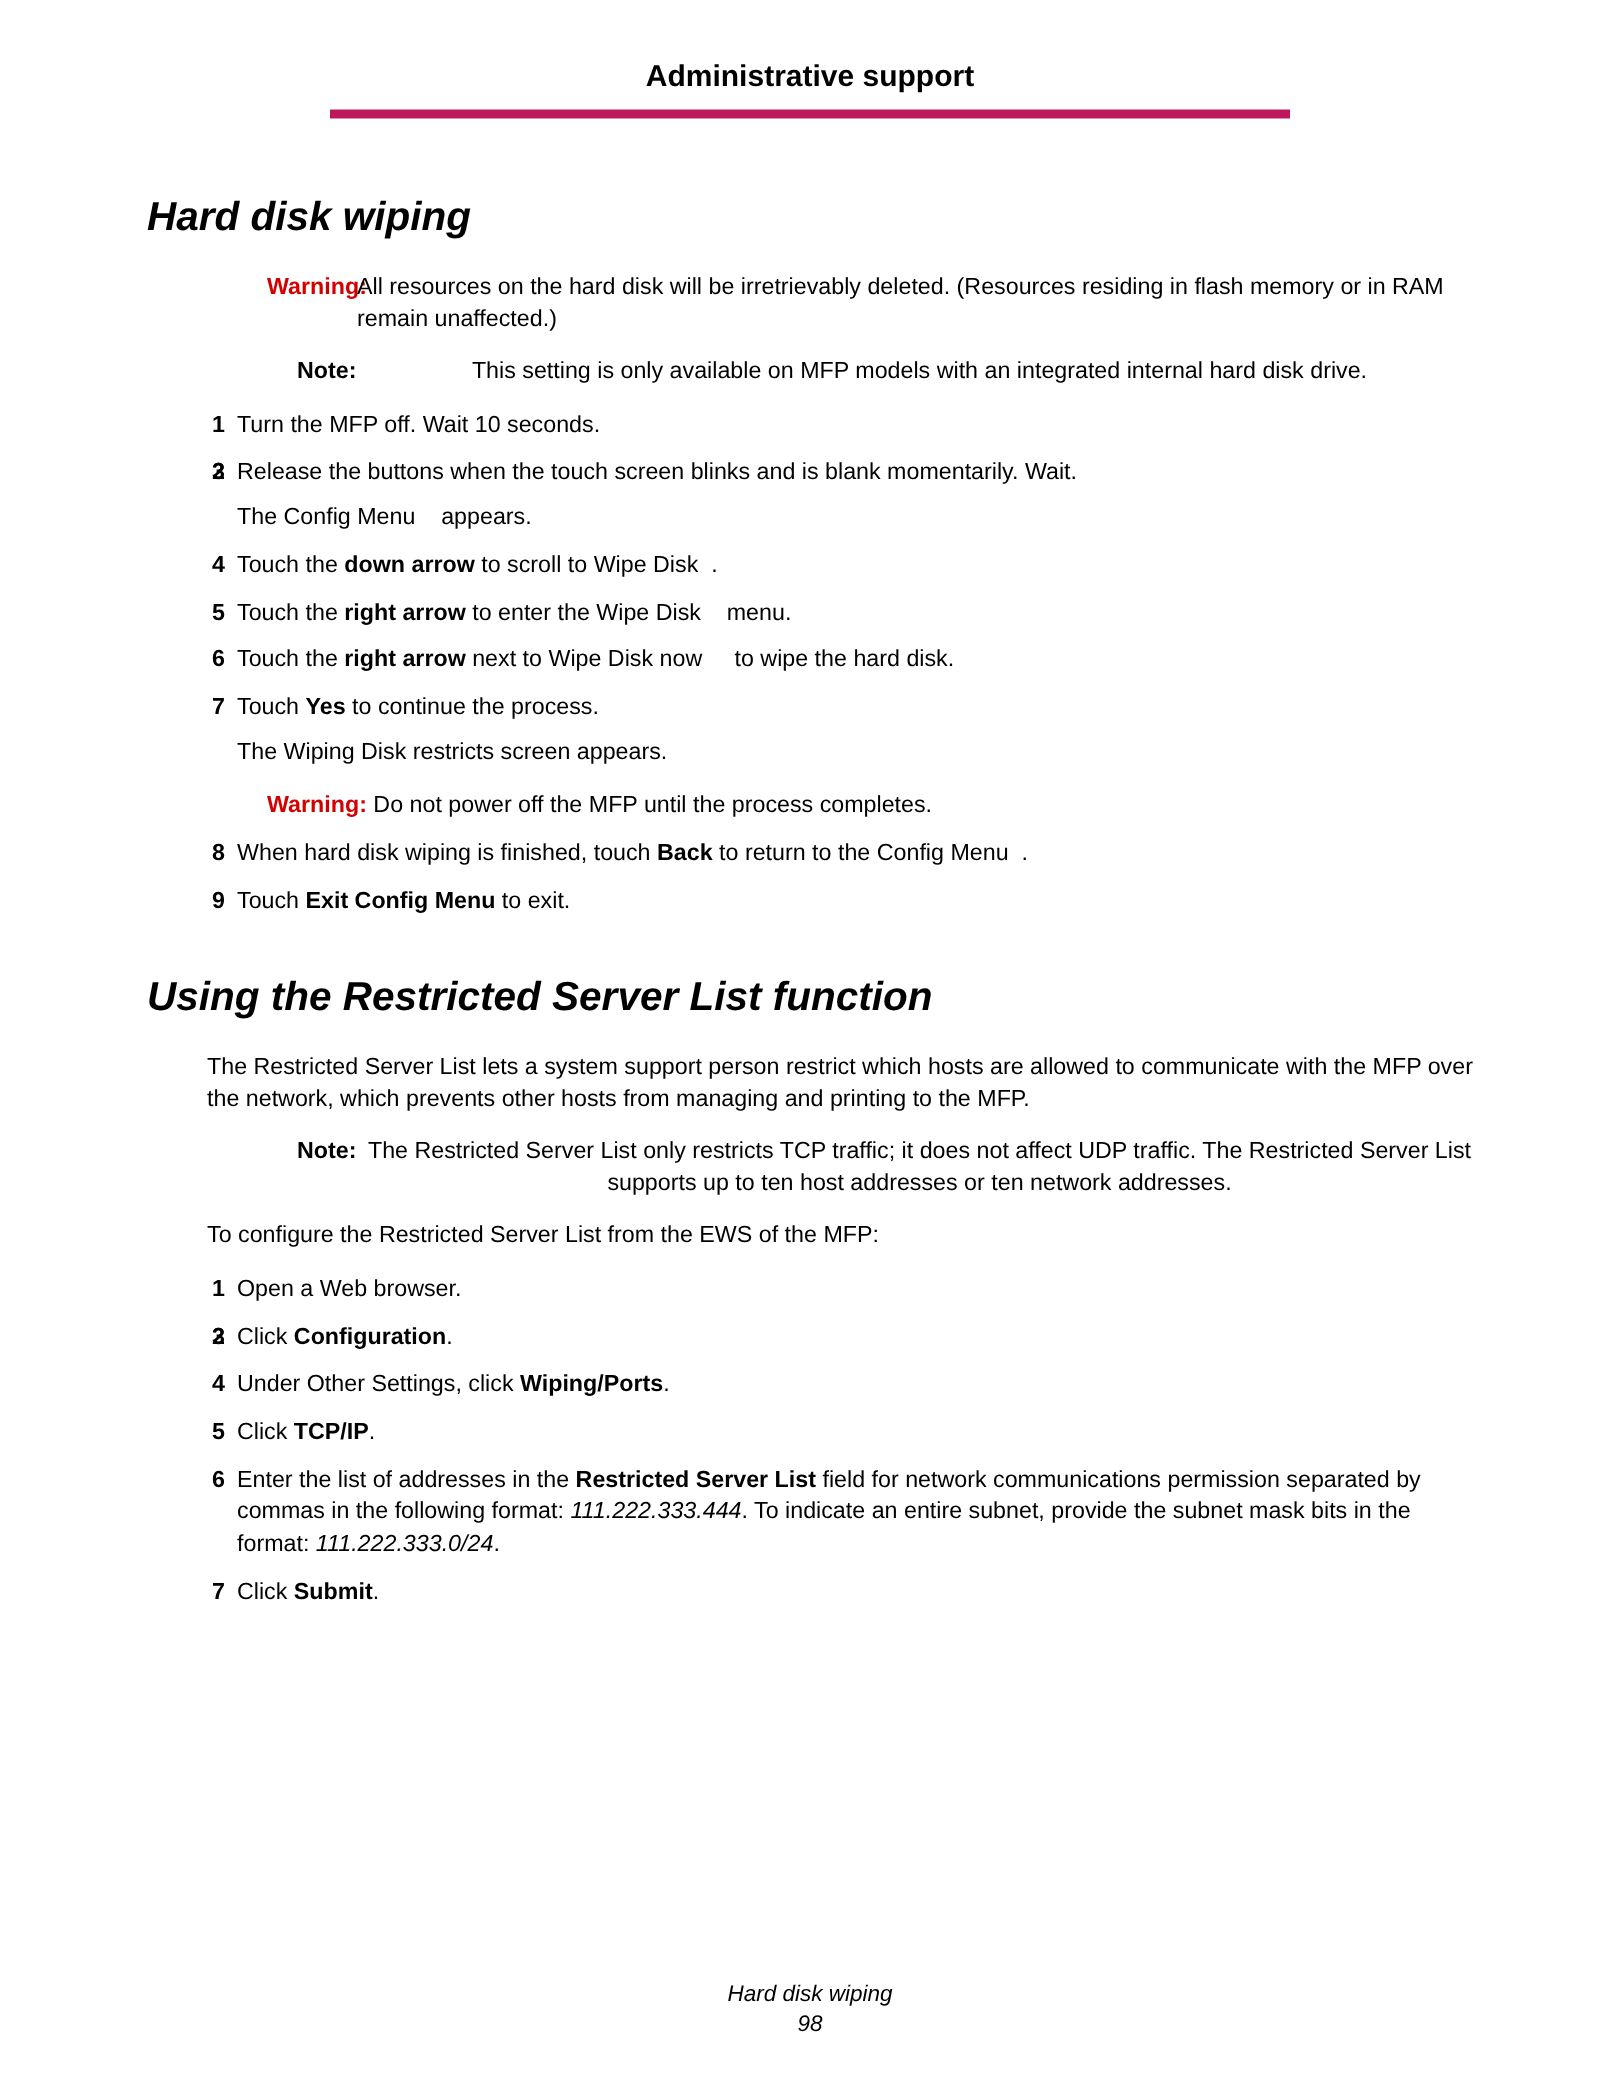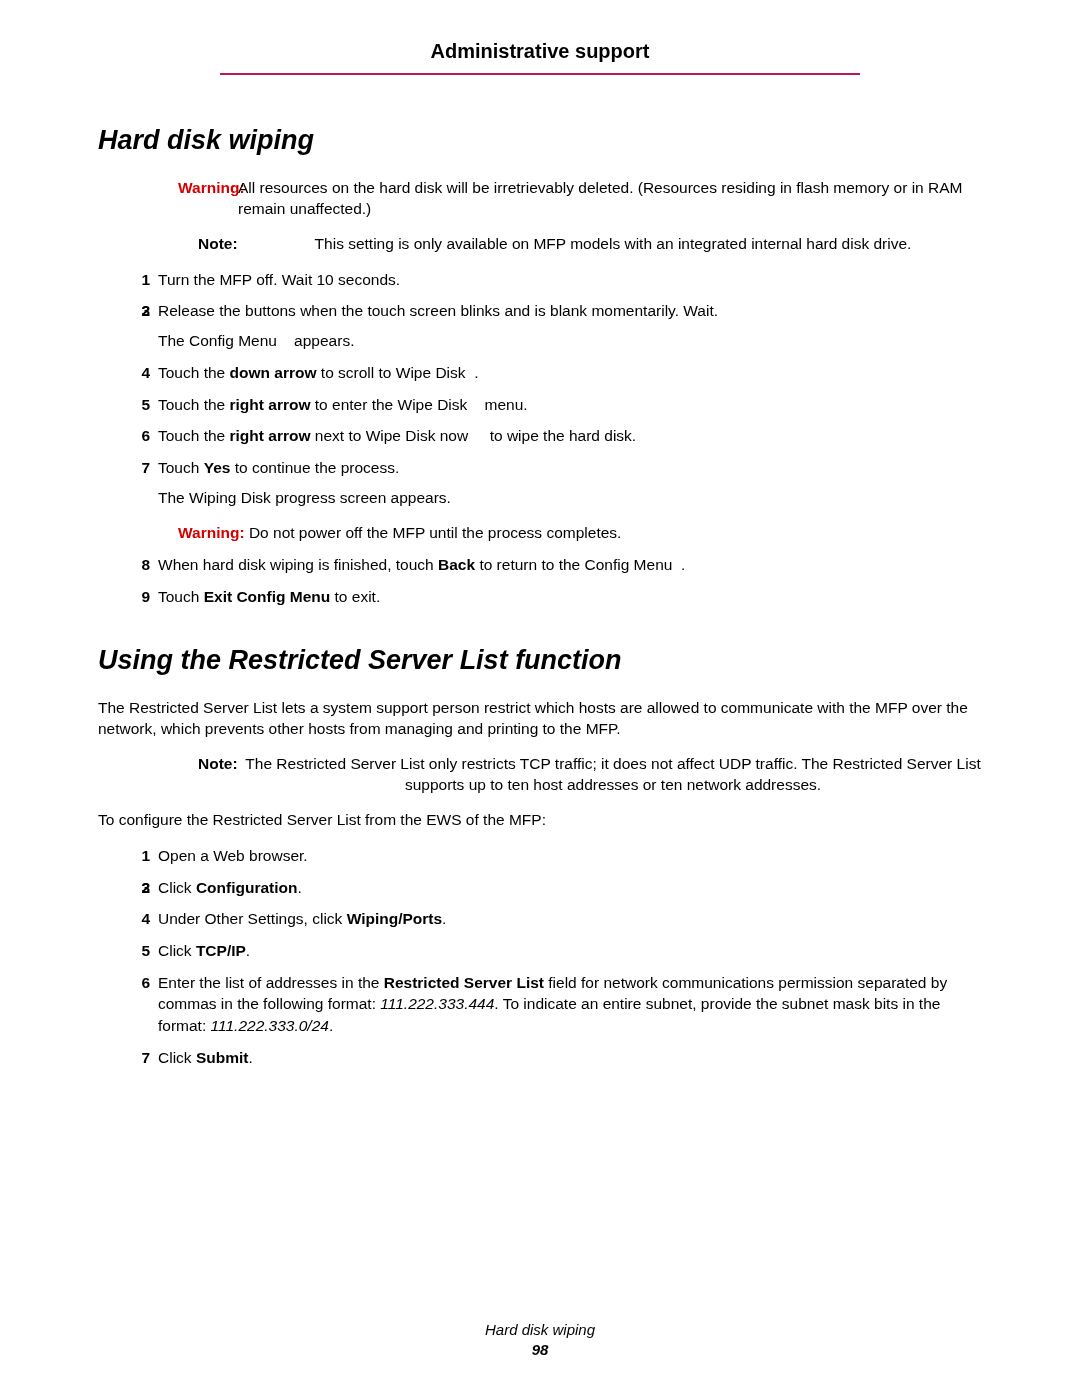--- a/index.html
+++ b/index.html
@@ -12,21 +12,21 @@
     padding: 40px 98px 30px 98px;
     position: relative;
   }
   .chapter-head {
     text-align: center;
     font-weight: bold;
     font-size: 20px;
     padding-bottom: 10px;
     margin: 0 auto 50px auto;
     width: 640px;
-    border-bottom: 2px solid #be185d;
+    border-bottom: 6px solid #be185d;
   }
   h2.section {
     font-style: italic;
     font-weight: bold;
     font-size: 27px;
     margin-bottom: 22px;
   }
   .hang {
     margin-left: 80px;
     margin-bottom: 14px;
@@ -73,32 +73,33 @@
     margin-left: 20px;
   }
   ol.steps .inner-warn .label {
     color: #d40000;
     font-weight: bold;
   }
   .para {
     font-size: 15.5px;
     line-height: 1.35;
     margin-bottom: 14px;
+    margin-left: 40px;
   }
   .sec-gap { height: 28px; }
   .footer {
     position: absolute;
     left: 0; right: 0;
     bottom: 38px;
     text-align: center;
     font-style: italic;
     font-size: 15px;
     line-height: 1.3;
   }
-  .footer .pg { font-weight: bold; font-style: italic; }
+  .footer .pg { font-weight: normal; font-style: italic; }
   b { font-weight: bold; }
   i { font-style: italic; }
 </style>
 </head>
 <body>
 
 <div class="chapter-head">Administrative support</div>
 
 <h2 class="section">Hard disk wiping</h2>
 
@@ -112,21 +113,21 @@
   <span class="body">This setting is only available on MFP models with an integrated internal hard disk drive.</span>
 </div>
 
 <ol class="steps" id="steps1">
     <li><span class="num">1</span><span>Turn the MFP off. Wait 10 seconds.</span></li>
     <li><span class="num">2</span></li>
     <li><span class="num">3</span><span>Release the buttons when the touch screen blinks and is blank momentarily. Wait.</span><div class="sub">The Config Menu&nbsp;&nbsp;&nbsp;&nbsp;appears.</div></li>
     <li><span class="num">4</span><span>Touch the <b>down arrow</b> to scroll to Wipe Disk&nbsp;&nbsp;.</span></li>
     <li><span class="num">5</span><span>Touch the <b>right arrow</b> to enter the Wipe Disk&nbsp;&nbsp;&nbsp;&nbsp;menu.</span></li>
     <li><span class="num">6</span><span>Touch the <b>right arrow</b> next to Wipe Disk now&nbsp;&nbsp;&nbsp;&nbsp;&nbsp;to wipe the hard disk.</span></li>
-    <li><span class="num">7</span><span>Touch <b>Yes</b> to continue the process.</span><div class="sub">The Wiping Disk progress screen appears.</div><div class="inner-warn"><span class="label">Warning:</span><span> Do not power off the MFP until the process completes.</span></div></li>
+    <li><span class="num">7</span><span>Touch <b>Yes</b> to continue the process.</span><div class="sub">The Wiping Disk restricts screen appears.</div><div class="inner-warn"><span class="label">Warning:</span><span> Do not power off the MFP until the process completes.</span></div></li>
     <li><span class="num">8</span><span>When hard disk wiping is finished, touch <b>Back</b> to return to the Config Menu&nbsp;&nbsp;.</span></li>
     <li><span class="num">9</span><span>Touch <b>Exit Config Menu</b> to exit.</span></li>
   </ol>
 
 <div class="sec-gap"></div>
 
 <h2 class="section">Using the Restricted Server List function</h2>
 
 <p class="para">The Restricted Server List lets a system support person restrict which hosts are allowed to communicate with the MFP over the network, which prevents other hosts from managing and printing to the MFP.</p>
 

